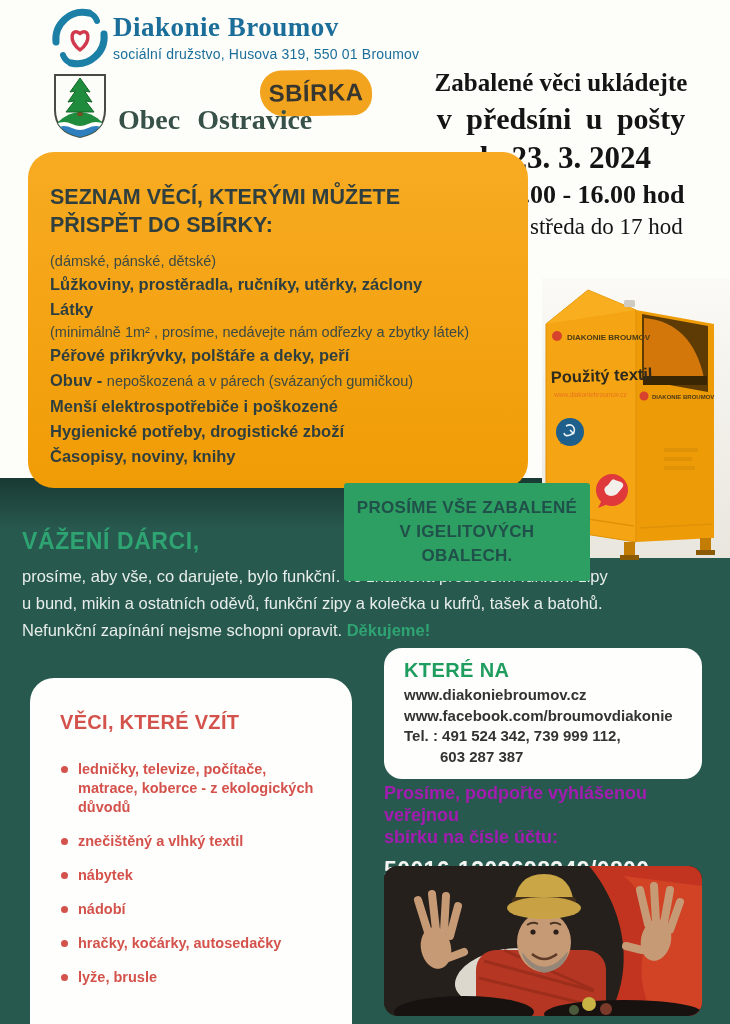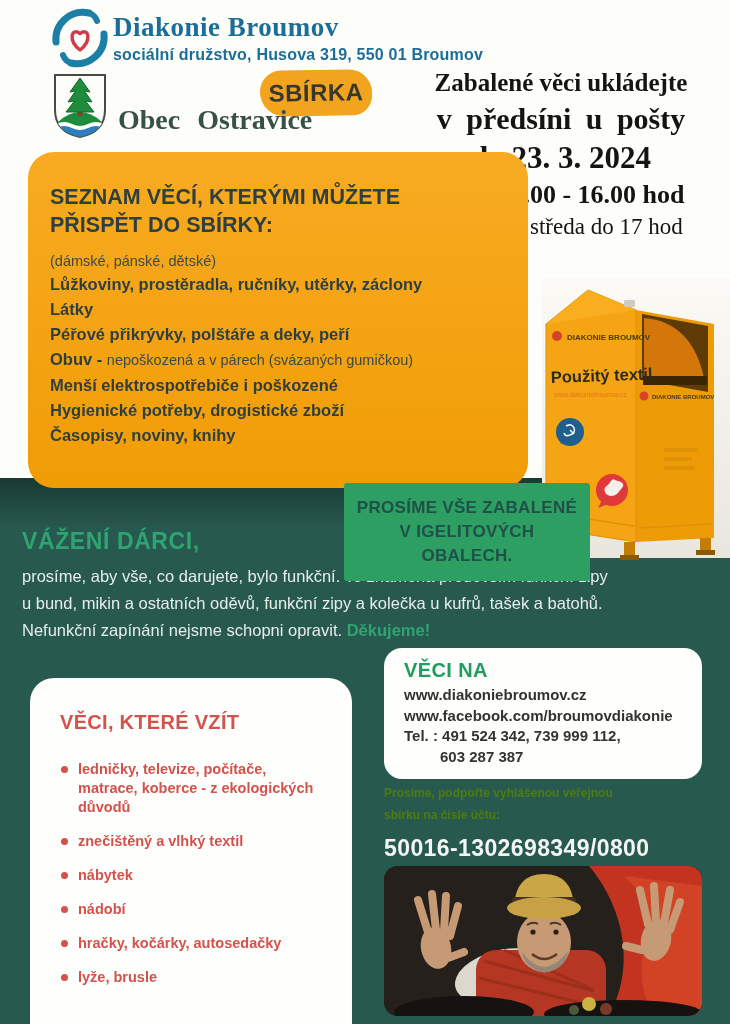--- a/index.html
+++ b/index.html
@@ -4,21 +4,21 @@
 <style>
   * { margin:0; padding:0; box-sizing:border-box; }
   body { background:#888; font-family:"Liberation Sans", sans-serif; }
   .page { position:relative; width:730px; height:1024px; margin:0 auto;
           background:#FDFDFA; overflow:hidden; }
 
   
   .logo-svg { position:absolute; left:48px; top:6px; }
   .org-block { position:absolute; left:113px; top:12px; color:#1B6E99; }
   .org-name { font-family:"Liberation Serif", serif; font-weight:bold; font-size:27px; letter-spacing:.5px; }
-  .org-sub  { font-size:16px; font-weight:bold; margin-top:3px; letter-spacing:.2px; }
+  .org-sub  { font-size:14px; font-weight:normal; margin-top:3px; letter-spacing:.2px; }
   .coat-svg { position:absolute; left:52px; top:72px; }
   .sbirka-badge { position:absolute; left:260px; top:70px; width:112px; height:46px;
         background:#F3A41E; border-radius:24px 26px 22px 28px; transform:rotate(-1deg);
         display:flex; align-items:center; justify-content:center; }
   .sbirka-badge span { font-size:24px; font-weight:800; color:#37372F; letter-spacing:.5px; }
   .municipality { position:absolute; left:118px; top:104px; font-family:"Liberation Serif", serif;
         font-weight:bold; font-size:28px; color:#375149; word-spacing:10px; }
 
   .notice { position:absolute; left:398px; top:66px; width:326px; text-align:center;
         font-family:"Liberation Serif", serif; color:#141414; }
@@ -73,21 +73,21 @@
         border-radius:50%; background:#D4524C; }
   .cannot-list .bolder { font-weight:800; }
 
   .info-card { left:384px; top:648px; width:318px; border-radius:18px; padding:11px 20px 12px; }
   .info-heading { font-size:20px; font-weight:800; color:#1E9D5F; letter-spacing:.4px; margin-bottom:3px; }
   .info-line { font-size:15px; font-weight:600; color:#333; line-height:20.5px; }
   .info-line.indent { padding-left:36px; }
 
   
   .account { position:absolute; left:384px; top:782px; width:330px; z-index:3; }
-  .account-lead div { font-size:12px; font-weight:800; color:#4d7c0f; line-height:22px; }
+  .account-lead div { font-size:18px; font-weight:800; color:#a21caf; line-height:22px; }
   .account-number { margin-top:9px; font-size:23px; font-weight:800; color:#F4F6F3; letter-spacing:.4px; }
 
   
   .photo { position:absolute; left:384px; top:866px; width:318px; height:150px;
         border-radius:14px; overflow:hidden; z-index:3; background:#26201C; }
 </style>
 </head>
 <body>
 
 <div class="page">
@@ -133,20 +133,21 @@
     <div class="notice-l4">denně 7.00 - 16.00 hod</div>
     <div class="notice-l5">pondělí a středa do 17 hod</div>
   </div>
 
   <div class="orange-box">
     <div class="list-heading">SEZNAM VĚCÍ, KTERÝMI MŮŽETE PŘISPĚT DO SBÍRKY:</div>
     <div>
       <div class="li sub"><span>(dámské, pánské, dětské)</span></div>
       <div class="li"><span>Lůžkoviny, prostěradla, ručníky, utěrky, záclony</span></div>
       <div class="li"><span>Látky</span></div>
+      <div class="li sub"><span>(minimálně 1m² , prosíme, nedávejte nám odřezky a zbytky látek)</span></div>
       <div class="li"><span>Péřové přikrývky, polštáře a deky, peří</span></div>
       <div class="li"><span>Obuv - </span><span class="n">nepoškozená a v párech (svázaných gumičkou)</span></div>
       <div class="li"><span>Menší elektrospotřebiče i poškozené</span></div>
       <div class="li"><span>Hygienické potřeby, drogistické zboží</span></div>
       <div class="li"><span>Časopisy, noviny, knihy</span></div>
     </div>
   </div>
 
   <div class="teal"></div>
 
@@ -204,21 +205,21 @@
       <li><span>ledničky, televize, počítače, matrace, koberce - </span><span class="bolder">z ekologických důvodů</span></li>
       <li><span>znečištěný a vlhký textil</span></li>
       <li><span>nábytek</span></li>
       <li><span>nádobí</span></li>
       <li><span>hračky, kočárky, autosedačky</span></li>
       <li><span>lyže, brusle</span></li>
     </ul>
   </div>
 
   <div class="card info-card">
-    <div class="info-heading">VĚCI NA</div>
+    <div class="info-heading">KTERÉ NA</div>
     <div class="info-line">www.diakoniebroumov.cz</div>
     <div class="info-line">www.facebook.com/broumovdiakonie</div>
     <div class="info-line">Tel. : 491 524 342, 739 999 112,</div>
     <div class="info-line indent">603 287 387</div>
   </div>
 
   <div class="account">
     <div class="account-lead">
       <div>Prosíme, podpořte vyhlášenou veřejnou</div>
       <div>sbírku na čísle účtu:</div>

